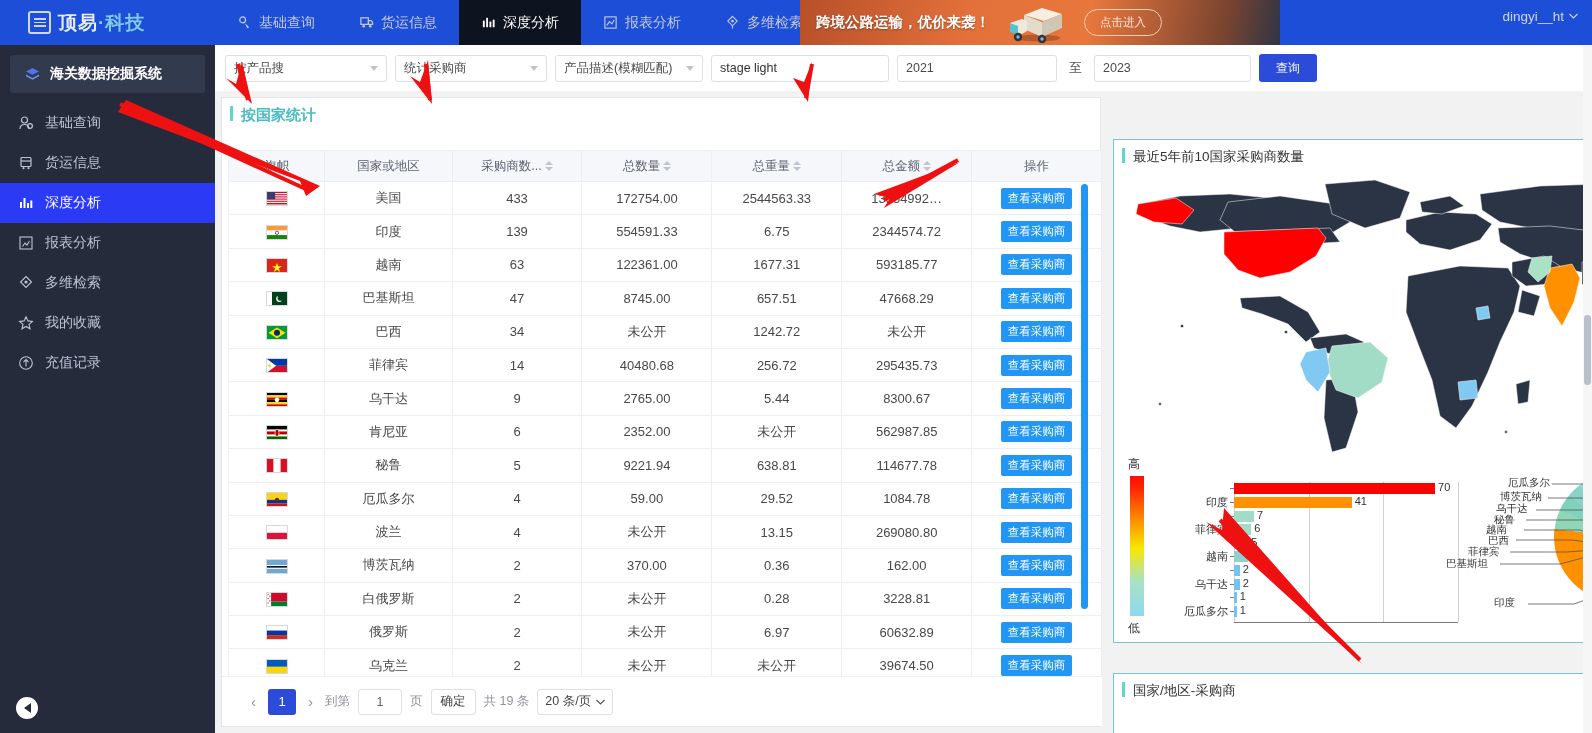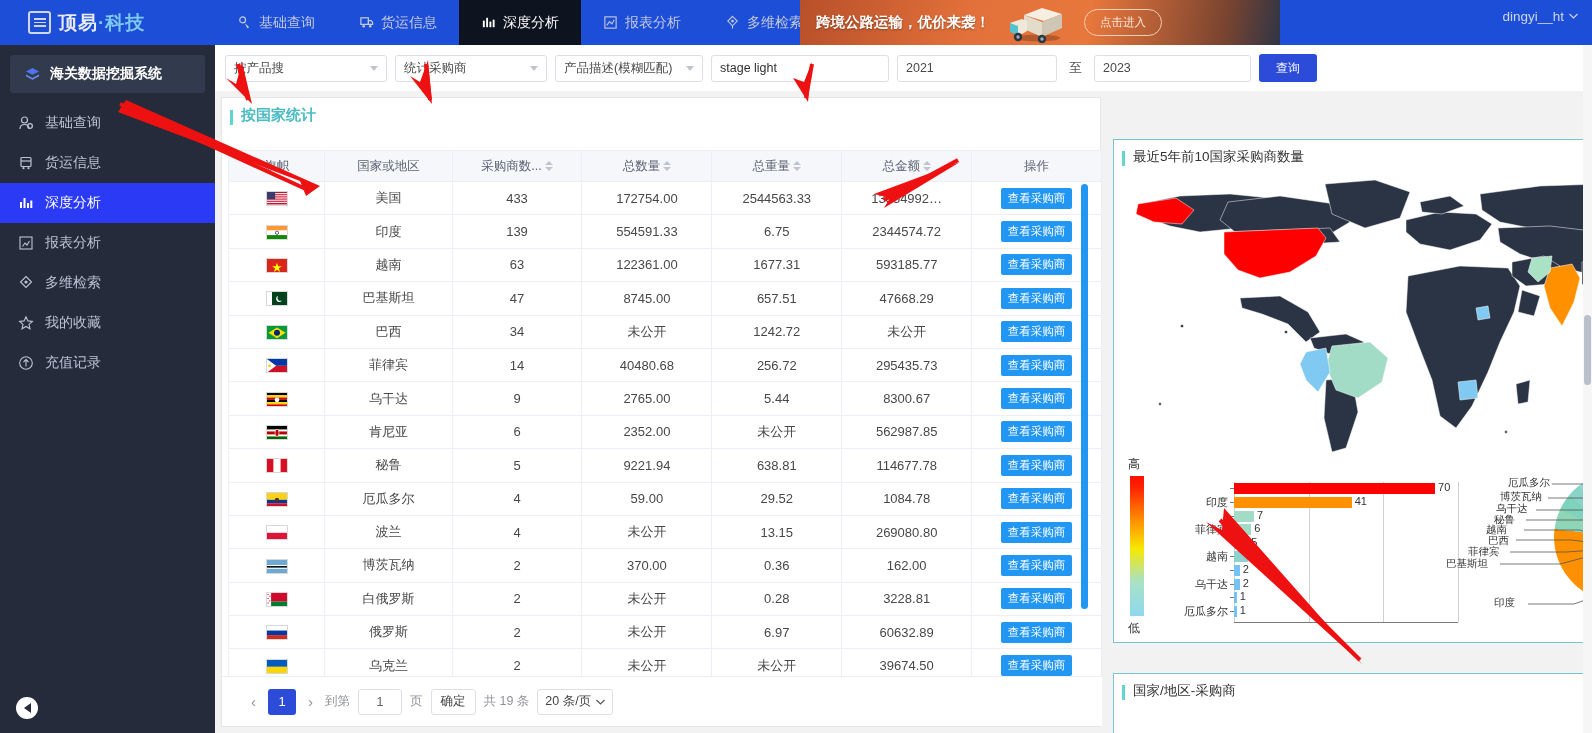--- a/index.html
+++ b/index.html
@@ -112,21 +112,21 @@
     font-size:12px; cursor:pointer; display:flex;align-items:center;justify-content:center;
     font-family:inherit;
   }
 
   
   #table-card{
     position:absolute; left:6px; top:52px; width:880px; height:630px;
     background:#fff; border:1px solid #e6e6e6;
   }
   .card-title{
-    display:flex; align-items:flex-end; gap:8px; padding:8px 0 6px 8px;
+    display:flex; align-items:flex-start; gap:8px; padding:8px 0 6px 8px;
     font-size:15px; color:#4bbcc4; font-weight:bold;
   }
   .card-title:before{ content:""; width:3px; height:15px; background:#5fd6d0; display:block;}
   #dark-title{ color:#333; font-weight:normal; font-size:13.5px; }
   #dark-title:before{ background:#5fd6d0; }
 
   table.dt{ border-collapse:collapse; width:100%; table-layout:fixed; }
   table.dt th{
     background:#f5f7fa; border:1px solid #ebeef5; height:31px; font-size:12.5px;
     color:#5c6272; font-weight:normal;

